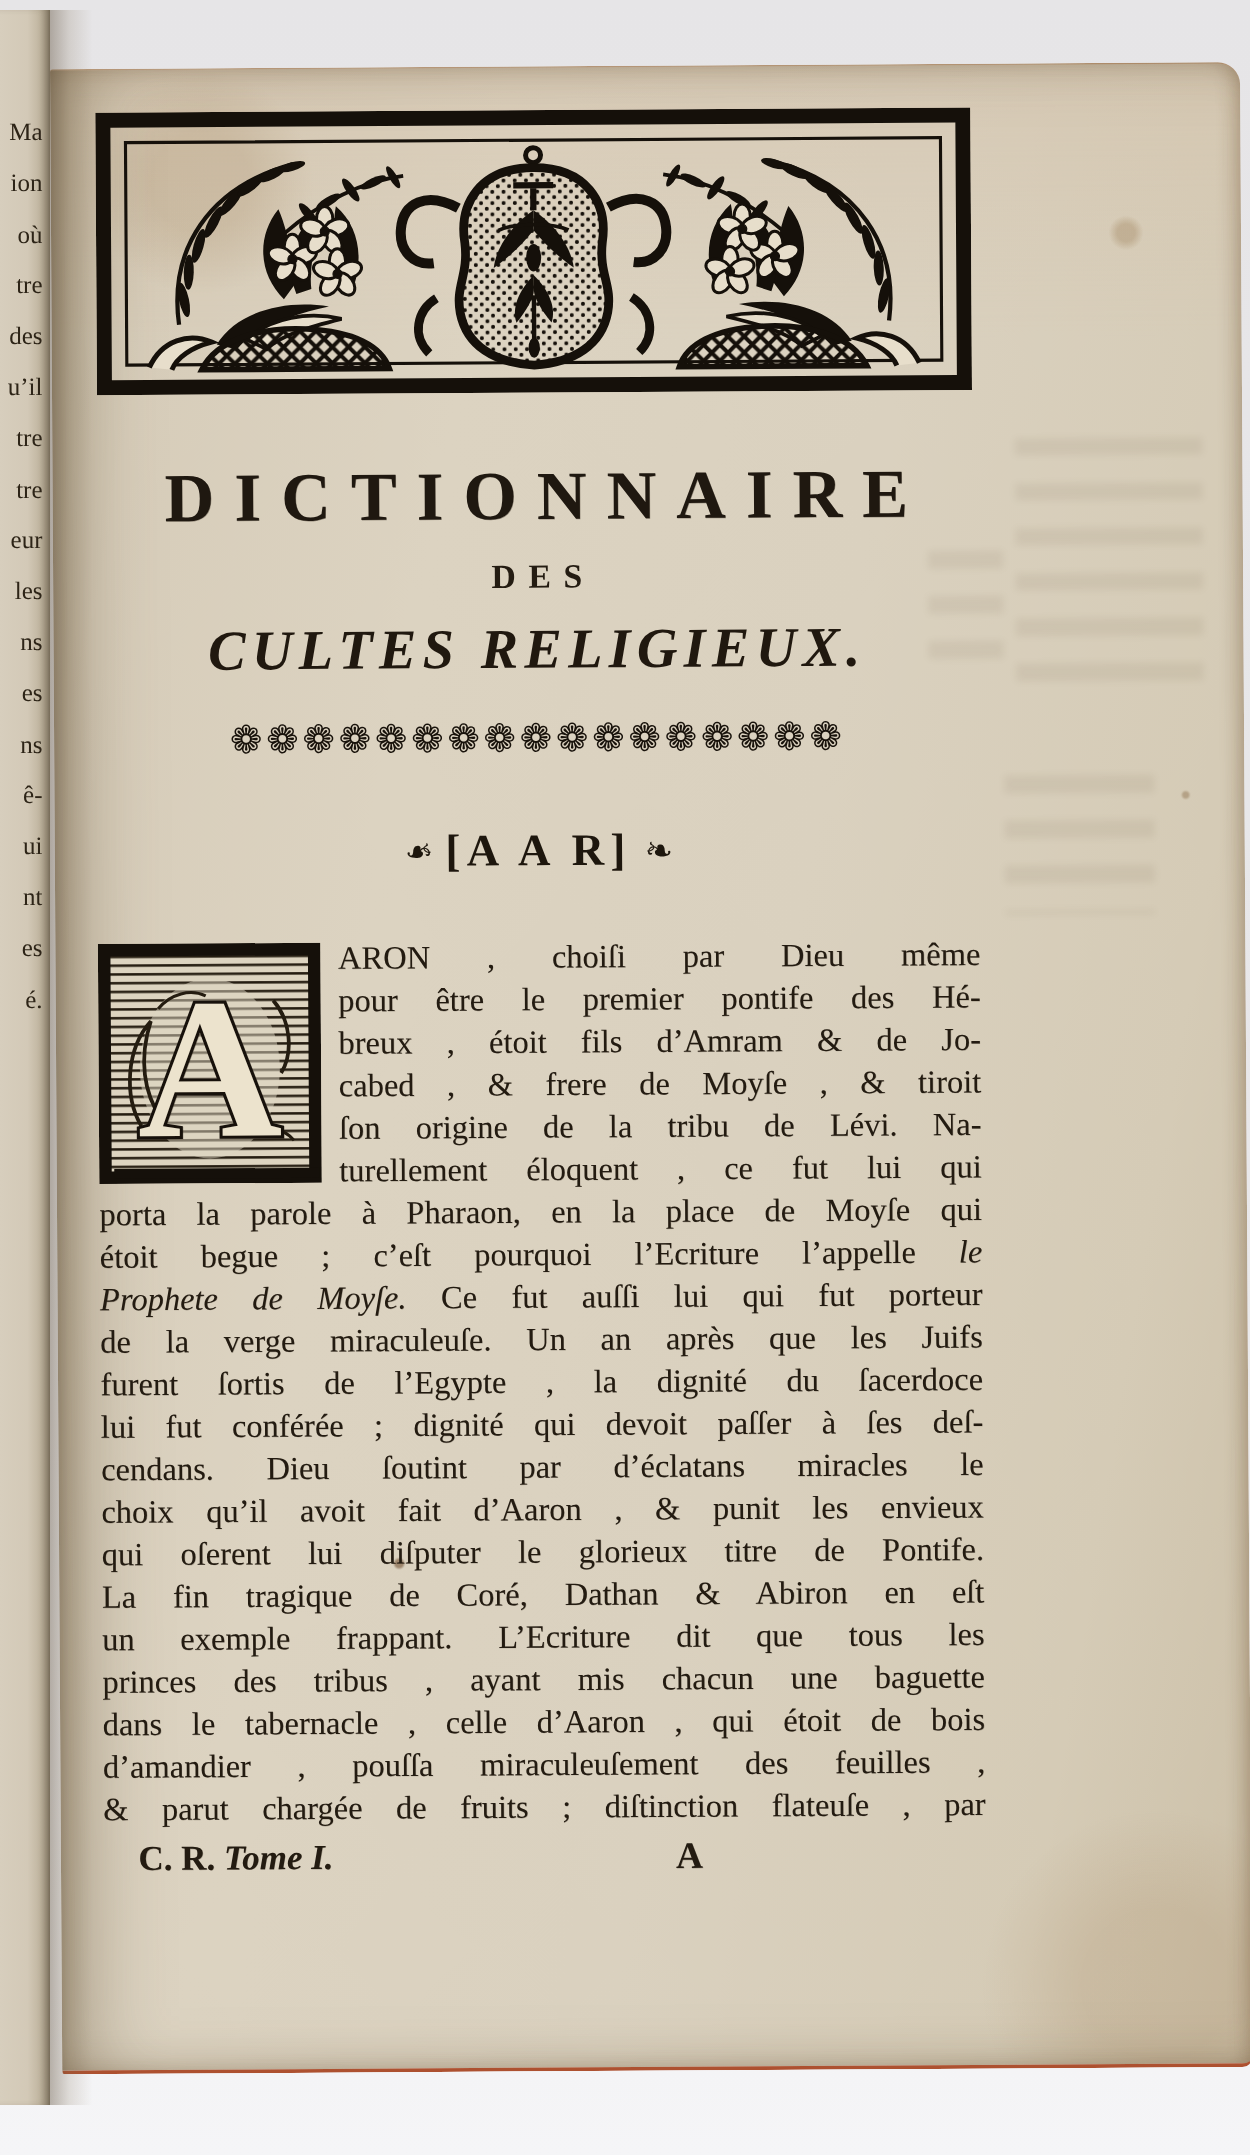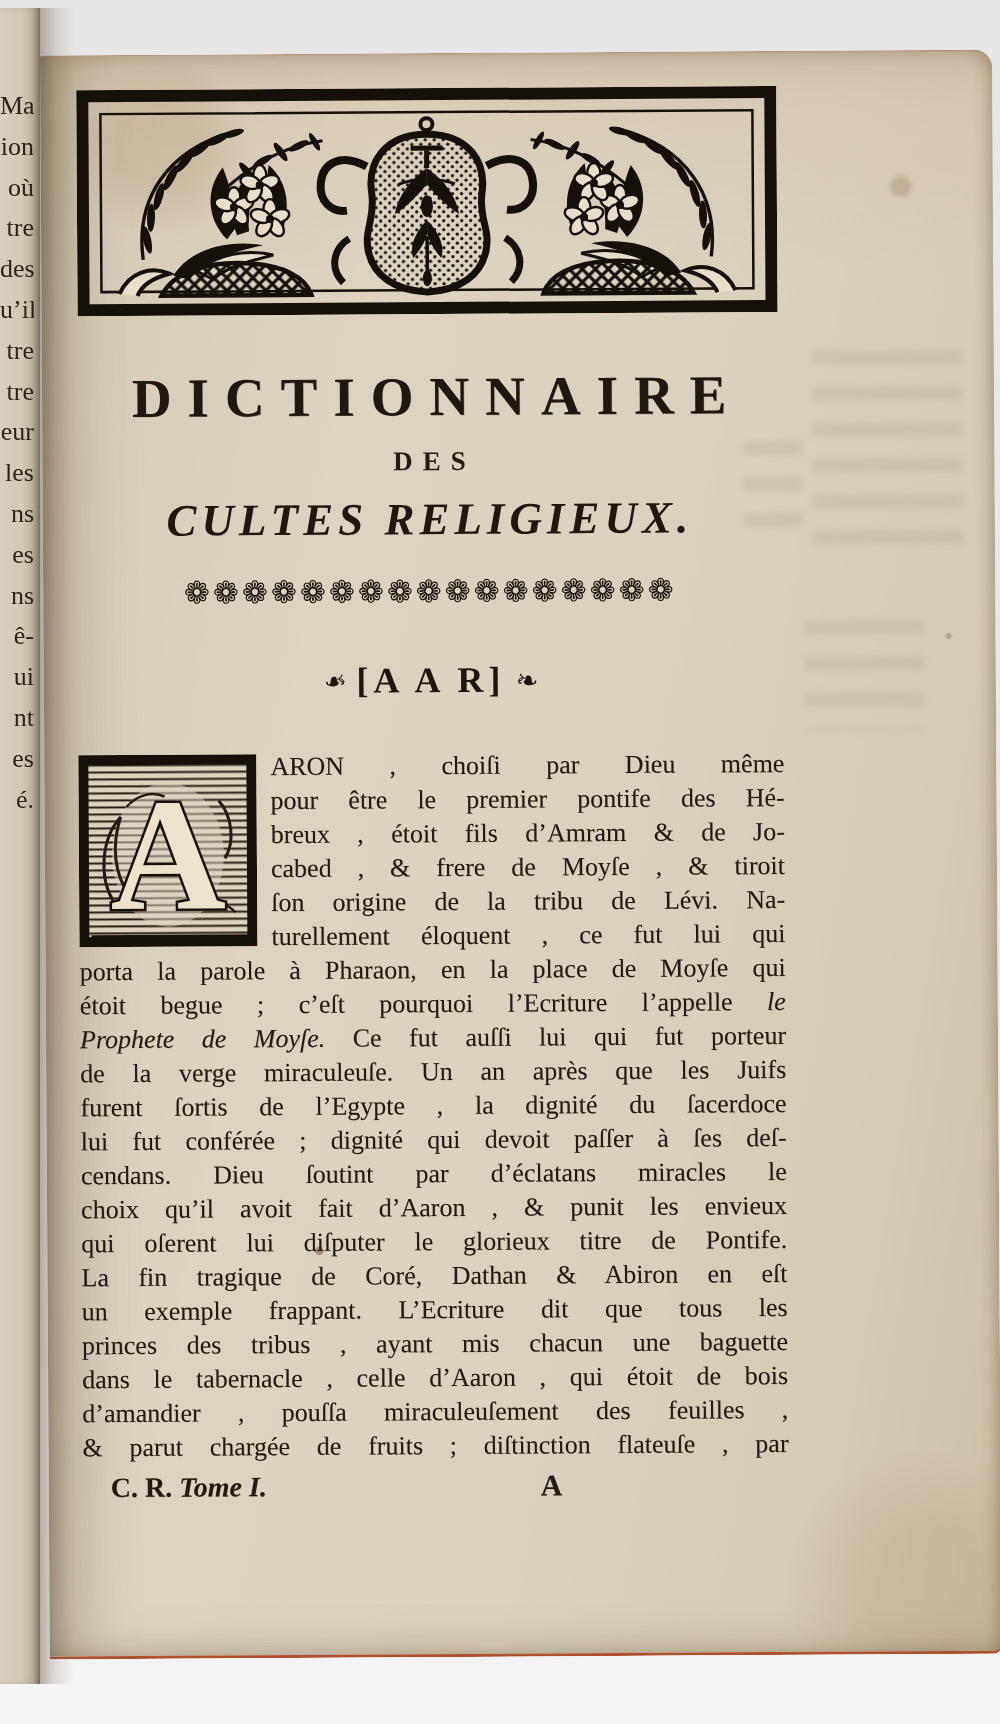--- a/index.html
+++ b/index.html
@@ -9,21 +9,21 @@
     font-family:"Liberation Serif", serif;
   }
   
   .sliver{
     position:absolute;left:0;top:8px;width:40px;height:1676px;
     background:linear-gradient(90deg,#d7cebd 0%,#d3c9b7 55%,#c2b7a2 78%,#a79c87 94%,#938873 100%);
     box-shadow:inset -6px 0 8px -4px rgba(60,48,32,.45);
   }
   .sliver .frags{
     position:absolute;top:78px;left:0;width:34px;text-align:right;
-    font-size:26px;line-height:40.8px;color:#2d2417;overflow:hidden;
+    font-size:20px;line-height:40.8px;color:#2d2417;overflow:hidden;
   }
   .gutter{
     position:absolute;left:40px;top:8px;width:34px;height:1676px;
     background:linear-gradient(90deg,rgba(88,72,50,.40),rgba(120,102,74,.18) 45%,rgba(120,102,74,0));
     pointer-events:none;z-index:3;
   }
   
   .page{
     position:absolute;left:40px;top:52px;width:952px;height:1600px;
     transform:rotate(-.35deg);transform-origin:60% 0;

